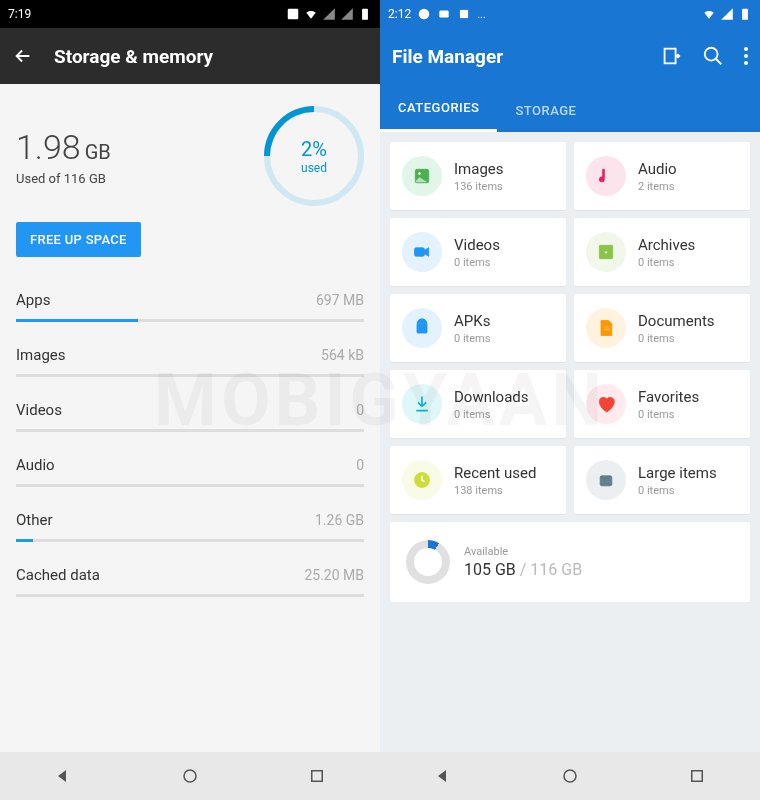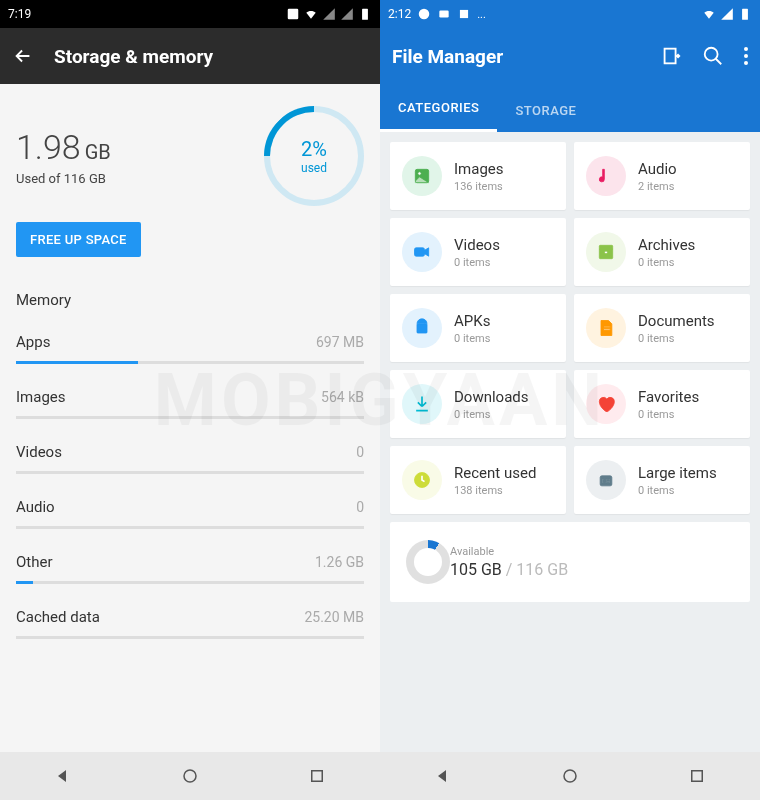--- a/index.html
+++ b/index.html
@@ -37,21 +37,21 @@
 .row-val{font-size:14px;color:#aaa}
 .bar{height:3px;background:#ddd;margin-top:10px;position:relative}
 .bar-fill{height:3px;background:#2196f3;position:absolute;left:0;top:0}
 .right-body{flex:1;background:#eceff1;overflow:hidden;padding:10px}
 .grid{display:grid;grid-template-columns:1fr 1fr;gap:8px}
 .card{background:#fff;border-radius:2px;padding:14px 12px;display:flex;align-items:center;gap:12px;box-shadow:0 1px 1px rgba(0,0,0,0.05)}
 .ci{width:40px;height:40px;border-radius:50%;display:flex;align-items:center;justify-content:center;flex-shrink:0}
 .card-txt{display:flex;flex-direction:column}
 .card-title{font-size:15px;color:#333}
 .card-sub{font-size:11px;color:#999;margin-top:2px}
-.avail-card{background:#fff;margin-top:8px;padding:18px 16px;display:flex;align-items:center;border-radius:2px}
+.avail-card{background:#fff;margin-top:8px;padding:18px 16px;display:flex;align-items:center;gap:14px;border-radius:2px}
 .donut{width:44px;height:44px;border-radius:50%;background:conic-gradient(#1976d2 0 30deg,#e0e0e0 30deg 360deg);display:flex;align-items:center;justify-content:center}
 .donut::after{content:"";width:28px;height:28px;background:#fff;border-radius:50%}
 .avail-txt{display:flex;flex-direction:column}
 .avail-lbl{font-size:11px;color:#999}
 .avail-num{font-size:16px;color:#333;margin-top:2px}
 .avail-num .muted{color:#bbb}
 .nav{height:48px;background:#e8e8e8;display:flex;align-items:center;justify-content:space-around}
 .nav-ic{width:18px;height:18px;color:#555}
 .watermark{position:absolute;top:50%;left:50%;transform:translate(-50%,-50%);font-size:72px;font-weight:700;color:rgba(0,0,0,0.04);letter-spacing:4px;pointer-events:none;z-index:100;white-space:nowrap}
 </style>
@@ -96,21 +96,20 @@
       <div class="ring-wrap">
         <div class="ring"></div>
         <div class="ring-arc"></div>
         <div class="ring-txt">
           <span class="ring-pct">2%</span>
           <span class="ring-lbl">used</span>
         </div>
       </div>
     </div>
     <button class="free-btn">FREE UP SPACE</button>
-    <div class="sect">Memory</div>
     <div id="left-rows">
         <div class="row">
           <div class="row-line">
             <span class="row-lbl">Apps</span>
             <span class="row-val">697 MB</span>
           </div>
           <div class="bar">
             <div class="bar-fill" style="width:35%"></div>
           </div>
         </div>

